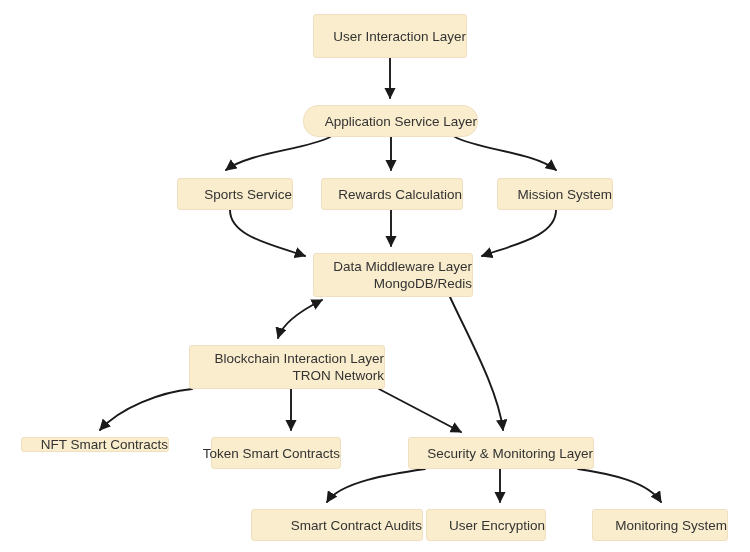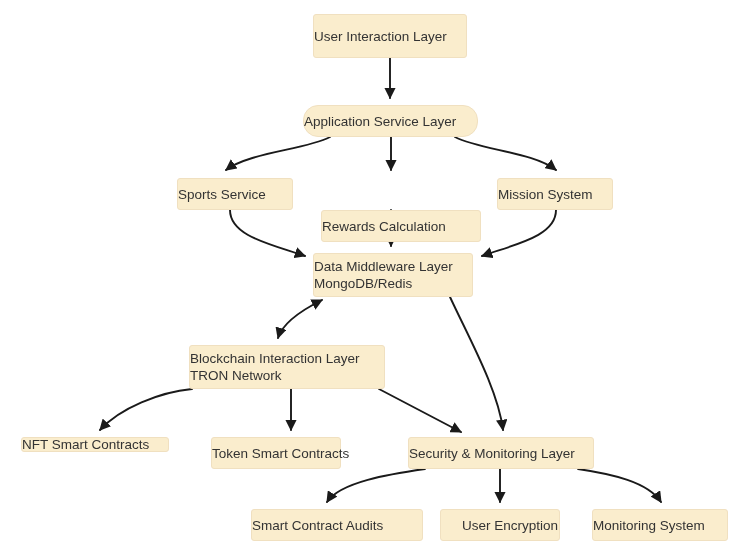--- a/index.html
+++ b/index.html
@@ -24,21 +24,21 @@
     pointer-events: none;
   }
   .node {
     position: absolute;
     box-sizing: border-box;
     background: #faedcd;
     border: 1px solid #f0e0c0;
     border-radius: 3px;
     display: flex;
     flex-direction: column;
-    align-items: flex-start;
+    align-items: flex-end;
     justify-content: center;
     color: #333333;
     font-size: 13.5px;
     line-height: 17px;
     text-align: center;
     white-space: nowrap;
     z-index: 2;
   }
   .node .line2 { display: block; }
 </style>
@@ -96,21 +96,21 @@
   </div>
 
   <div class="node" style="left:303px; top:105px; width:175px; height:32px;border-radius:15px;">
     <span>Application Service Layer</span>
   </div>
 
   <div class="node" style="left:177px; top:178px; width:116px; height:32px;">
     <span>Sports Service</span>
   </div>
 
-  <div class="node" style="left:321px; top:178px; width:160px; height:32px;margin-top:32px;">
+  <div class="node" style="left:321px; top:178px; width:142px; height:32px;">
     <span>Rewards Calculation</span>
   </div>
 
   <div class="node" style="left:497px; top:178px; width:116px; height:32px;">
     <span>Mission System</span>
   </div>
 
   <div class="node" style="left:189px; top:345px; width:196px; height:44px;">
     <span>Blockchain Interaction Layer</span>
     <span class="line2">TRON Network</span>
@@ -130,21 +130,21 @@
   </div>
 
   <div class="node" style="left:408px; top:437px; width:186px; height:32px;">
     <span>Security &amp; Monitoring Layer</span>
   </div>
 
   <div class="node" style="left:251px; top:509px; width:172px; height:32px;">
     <span>Smart Contract Audits</span>
   </div>
 
-  <div class="node" style="left:440px; top:509px; width:120px; height:32px;padding-left:21px;">
+  <div class="node" style="left:426px; top:509px; width:120px; height:32px;padding-left:21px;">
     <span>User Encryption</span>
   </div>
 
   <div class="node" style="left:592px; top:509px; width:136px; height:32px;">
     <span>Monitoring System</span>
   </div>
 
 </div>
 
 </body></html>

